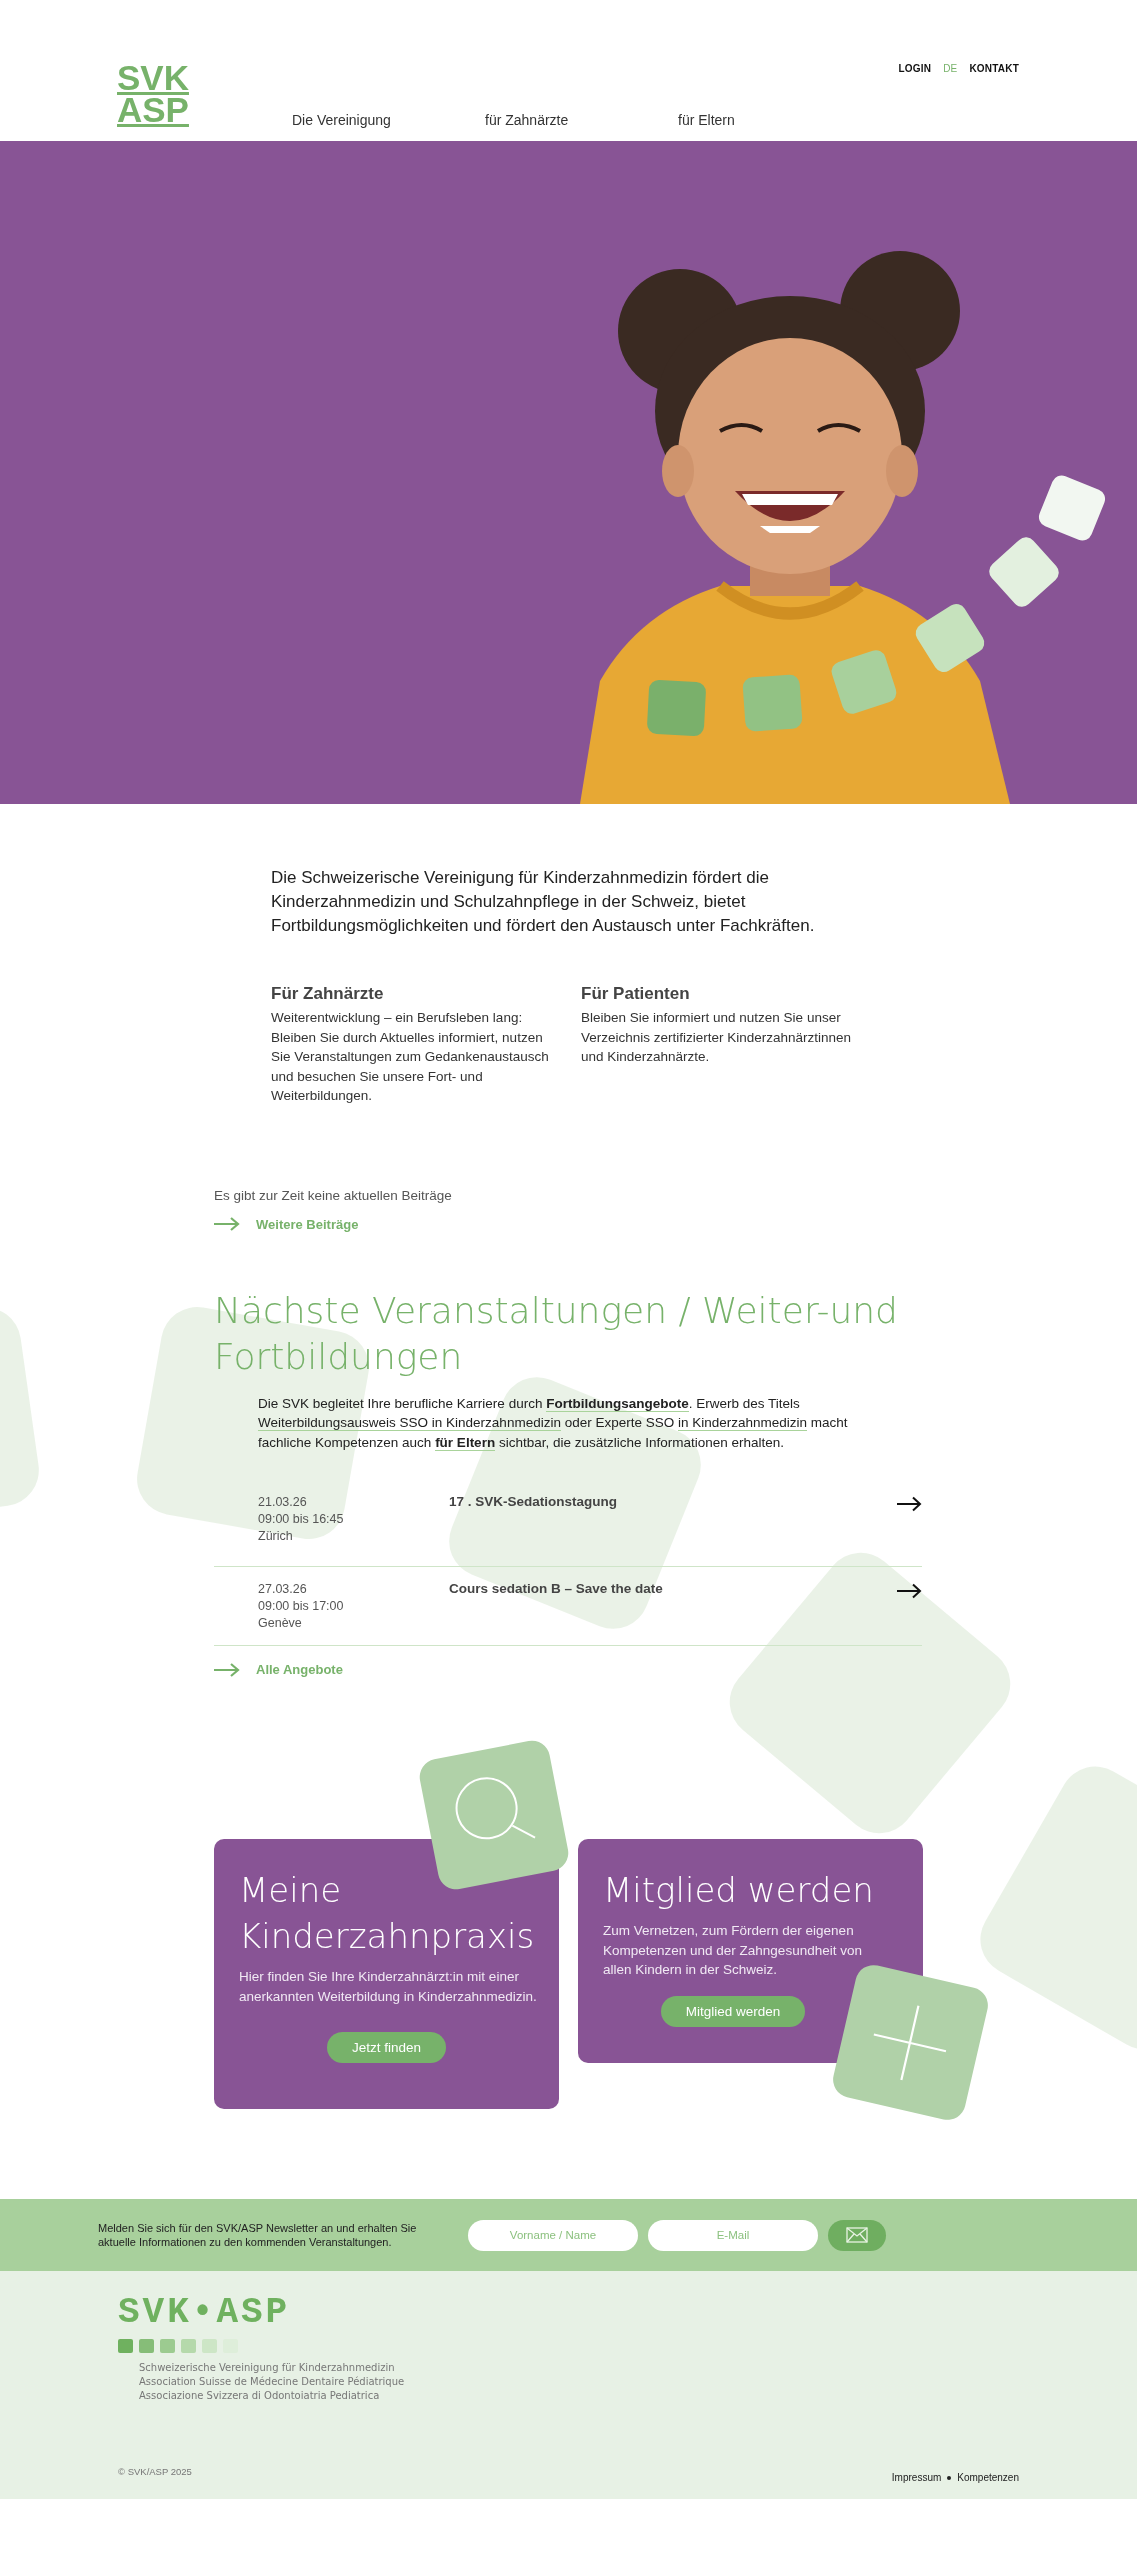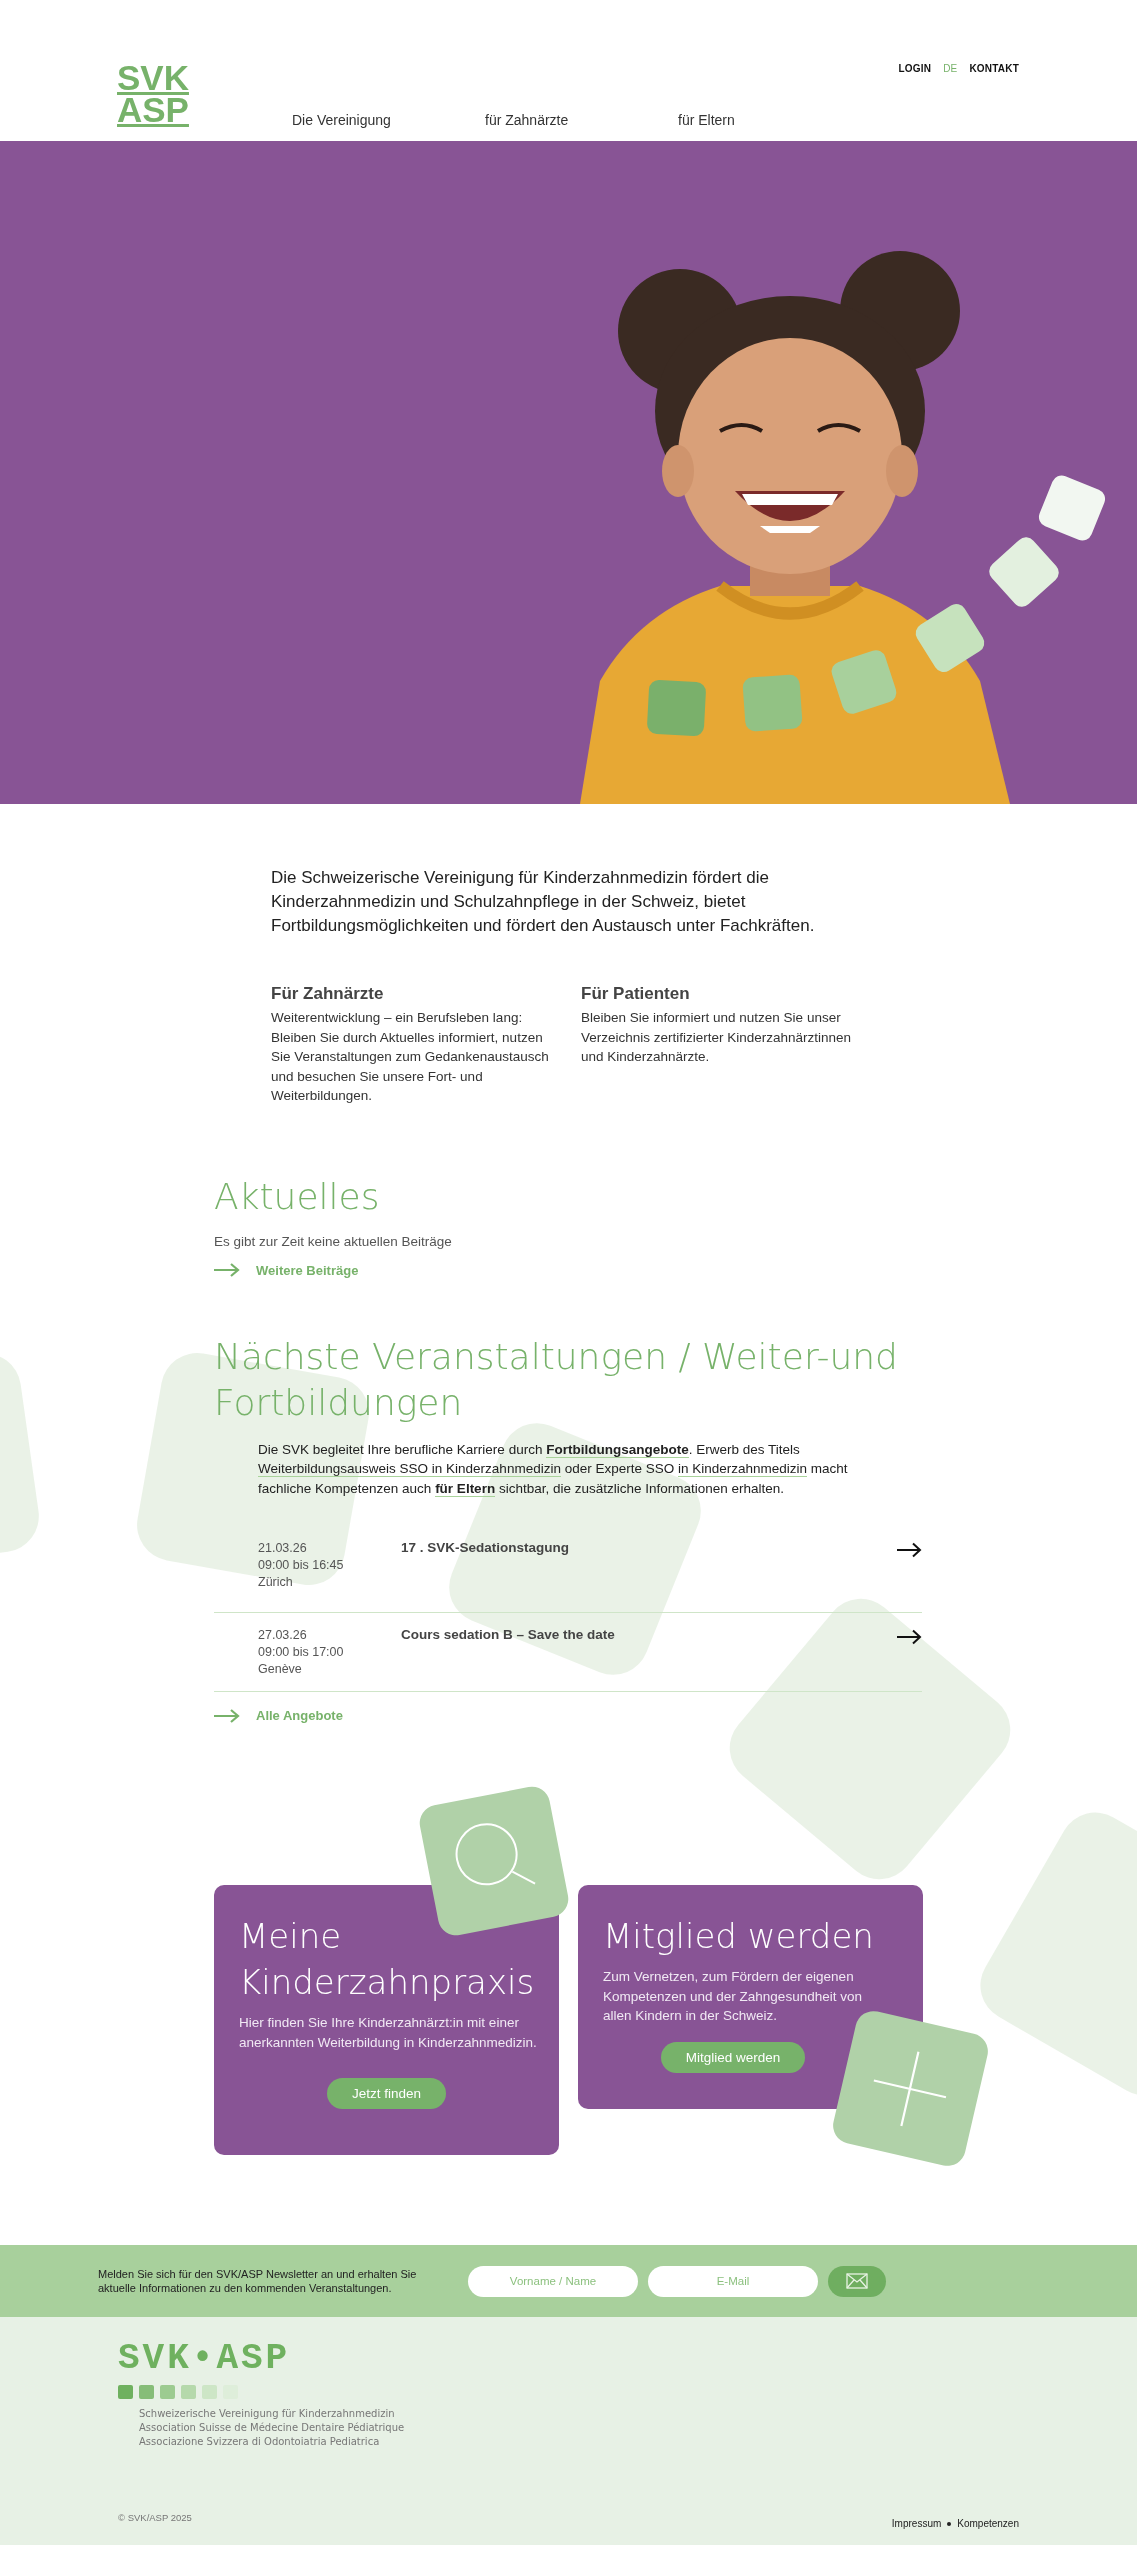--- a/index.html
+++ b/index.html
@@ -39,21 +39,21 @@
   .arrow-link svg { width: 26px; height: 14px; }
 
   
   .events-wrap { position: relative; margin-top: 56px; }
   .bg-shape { position: absolute; background: #e6f0e3; border-radius: 36px; opacity: 0.85; z-index: 0; }
   .events { position: relative; z-index: 1; padding-left: 214px; width: 922px; }
   .events .section-title { line-height: 46px; width: 700px; }
   .events-desc { font-family: "Liberation Sans", sans-serif; font-size: 13.5px; line-height: 19.5px; color: #222; margin: 14px 0 0 44px; width: 620px; }
   .events-desc a { color: #222; text-decoration: none; border-bottom: 1.5px solid #a9d39b; margin-top: 9px; }
   .event-list { margin-top: 36px; width: 708px; }
-  .event-row { display: flex; position: relative; padding: 6px 0 12px 44px; border-bottom: 1.5px solid #cfe5c8; height: 79px; }
+  .event-row { display: flex; position: relative; padding: 6px 0 12px 44px; border-bottom: 1.5px solid #cfe5c8; height: 79px; gap: 48px; }
   .event-row + .event-row { padding-top: 14px; }
   .event-meta { width: 143px; font-family: "Liberation Sans", sans-serif; font-size: 12.5px; line-height: 17px; color: #555; }
   .event-title { font-family: "Liberation Sans", sans-serif; font-size: 13.5px; font-weight: bold; color: #444; }
   .event-arrow { position: absolute; right: 0; top: 8px; width: 26px; height: 16px; }
   .event-row + .event-row .event-arrow { top: 16px; }
   .events .arrow-link { margin-top: 16px; font-weight: normal; font-weight: bold; }
 
   
   .cards { position: relative; z-index: 1; height: 470px; }
   .card { position: absolute; background: #885495; border-radius: 10px; color: #fff; padding: 28px 25px; }
@@ -143,21 +143,20 @@
       <p>Weiterentwicklung – ein Berufsleben lang: Bleiben Sie durch Aktuelles informiert, nutzen Sie Veranstaltungen zum Gedankenaustausch und besuchen Sie unsere Fort- und Weiterbildungen.</p>
     </div>
     <div class="col">
       <h3>Für Patienten</h3>
       <p>Bleiben Sie informiert und nutzen Sie unser Verzeichnis zertifizierter Kinderzahnärztinnen und Kinderzahnärzte.</p>
     </div>
   </div>
 </section>
 
 <section class="aktuelles">
-  <h2 class="section-title">Aktuelles</h2>
   <p class="empty">Es gibt zur Zeit keine aktuellen Beiträge</p>
   <a class="arrow-link" href="#">
     <svg viewBox="0 0 26 14">
         <path d="M0 7 H24 M17 1 L24 7 L17 13" fill="none" stroke="#77b26a" stroke-width="2.2"></path>
       </svg>
     <span>Weitere Beiträge</span>
   </a>
 </section>
 
 <div class="events-wrap">

